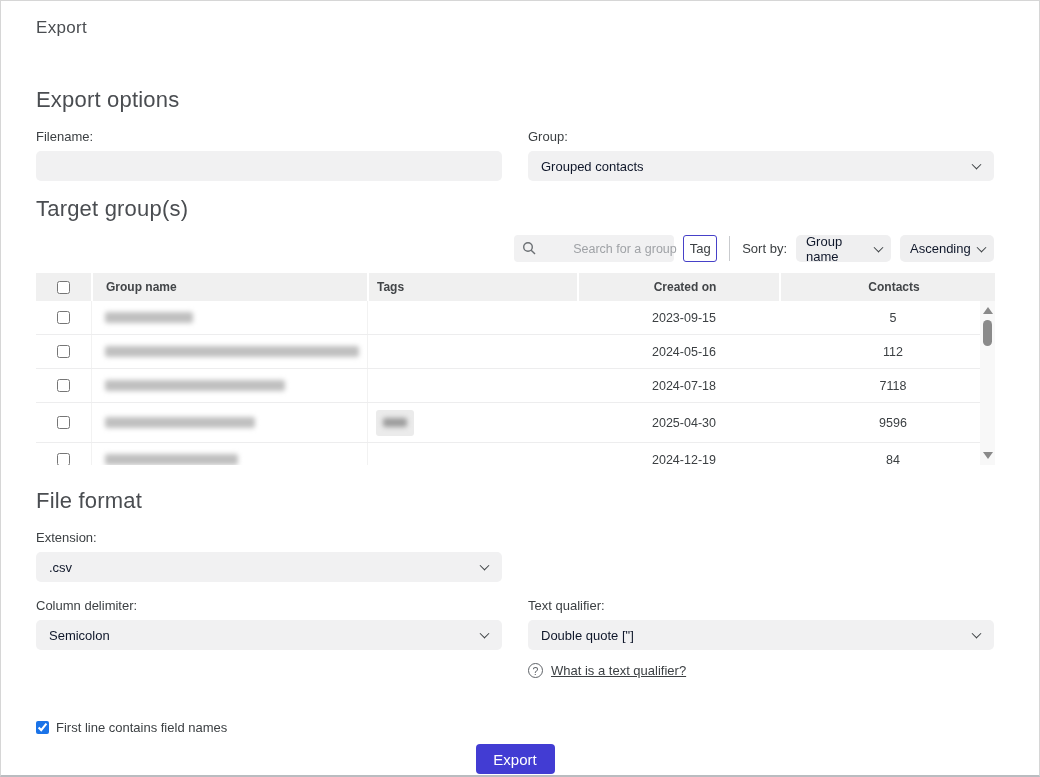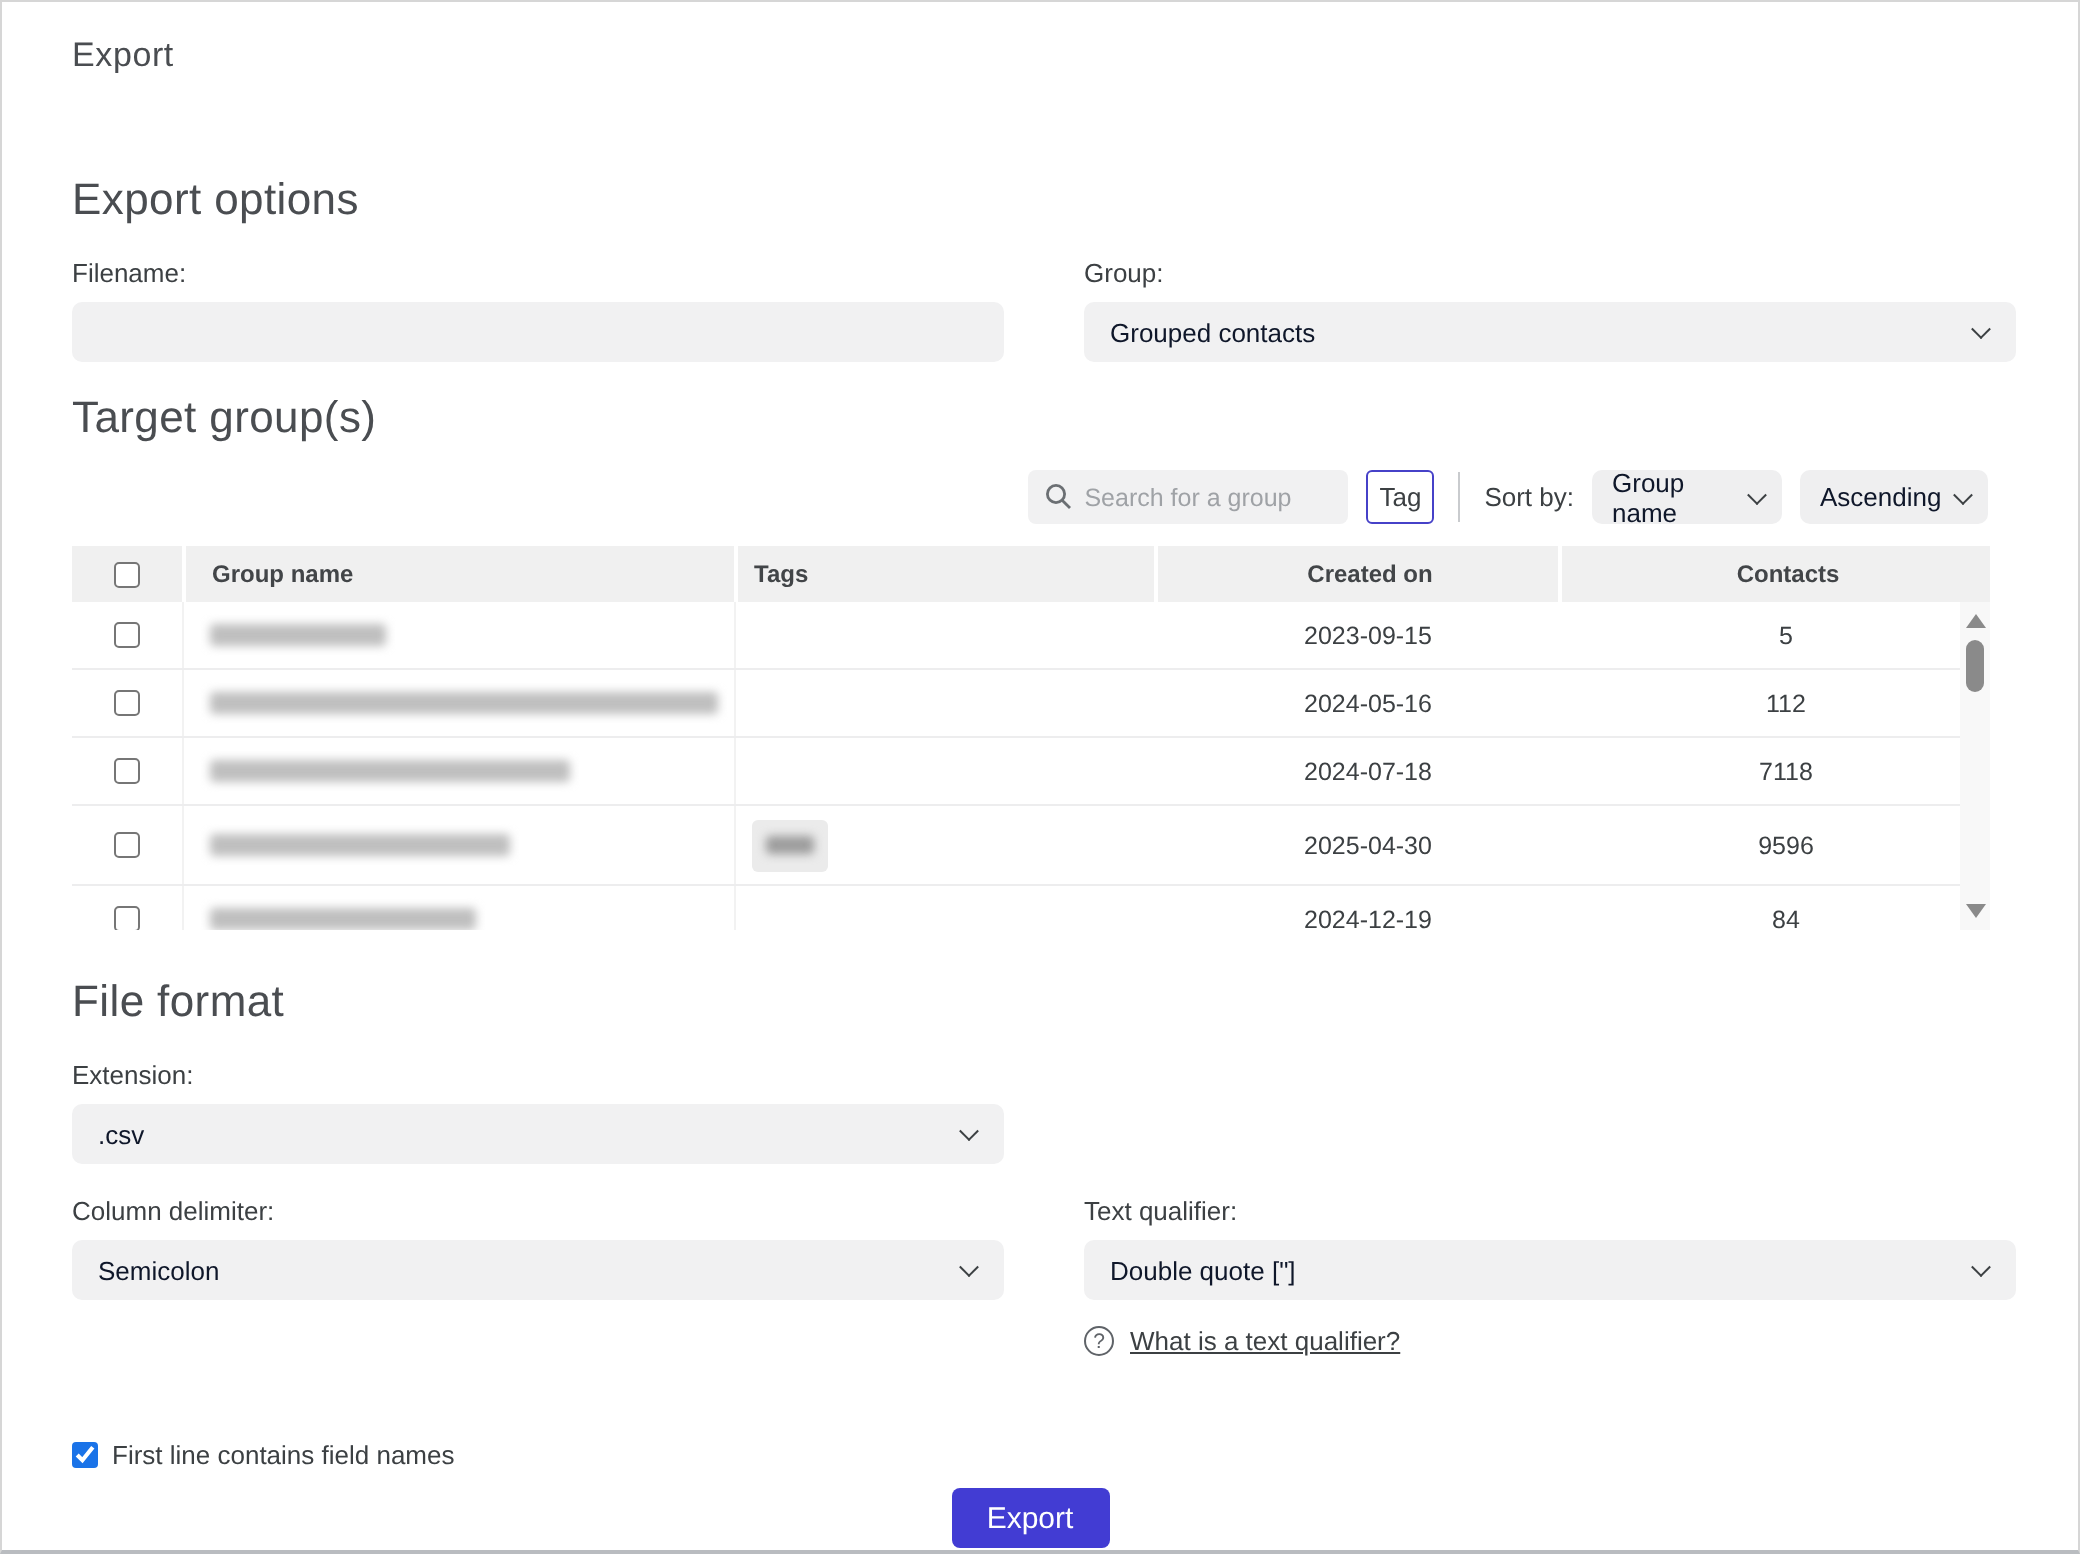--- a/index.html
+++ b/index.html
@@ -32,21 +32,21 @@
     color: #4a4d51;
     letter-spacing: .2px;
   }
   .h-export-options { margin-top: 49px; }
   .h-target-groups  { margin-top: 15px; }
   .h-file-format    { margin-top: 23px; }
 
   .two-col {
     display: grid;
     grid-template-columns: 466px 466px;
-    column-gap: 40px;
+    column-gap: 26px;
   }
   .field-label {
     display: block;
     font-size: 13px;
     color: #3c4043;
     margin-top: 16px;
     margin-bottom: 7px;
   }
   .text-input {
     width: 100%;
@@ -104,20 +104,21 @@
     padding-left: 28px;
   }
   .search-box input {
     border: none;
     background: transparent;
     outline: none;
     font-size: 12.5px;
     width: 120px;
     color: #3c4043;
     font-family: inherit;
+    margin-left: 31px;
   }
   .search-box input::placeholder { color: #9fa2a6; }
   .search-icon { position: absolute; left: 8px; top: 6px; }
   .tag-button {
     width: 34px;
     height: 27px;
     background: #fff;
     border: 1px solid #4641c8;
     border-radius: 3px;
     font-size: 13px;

